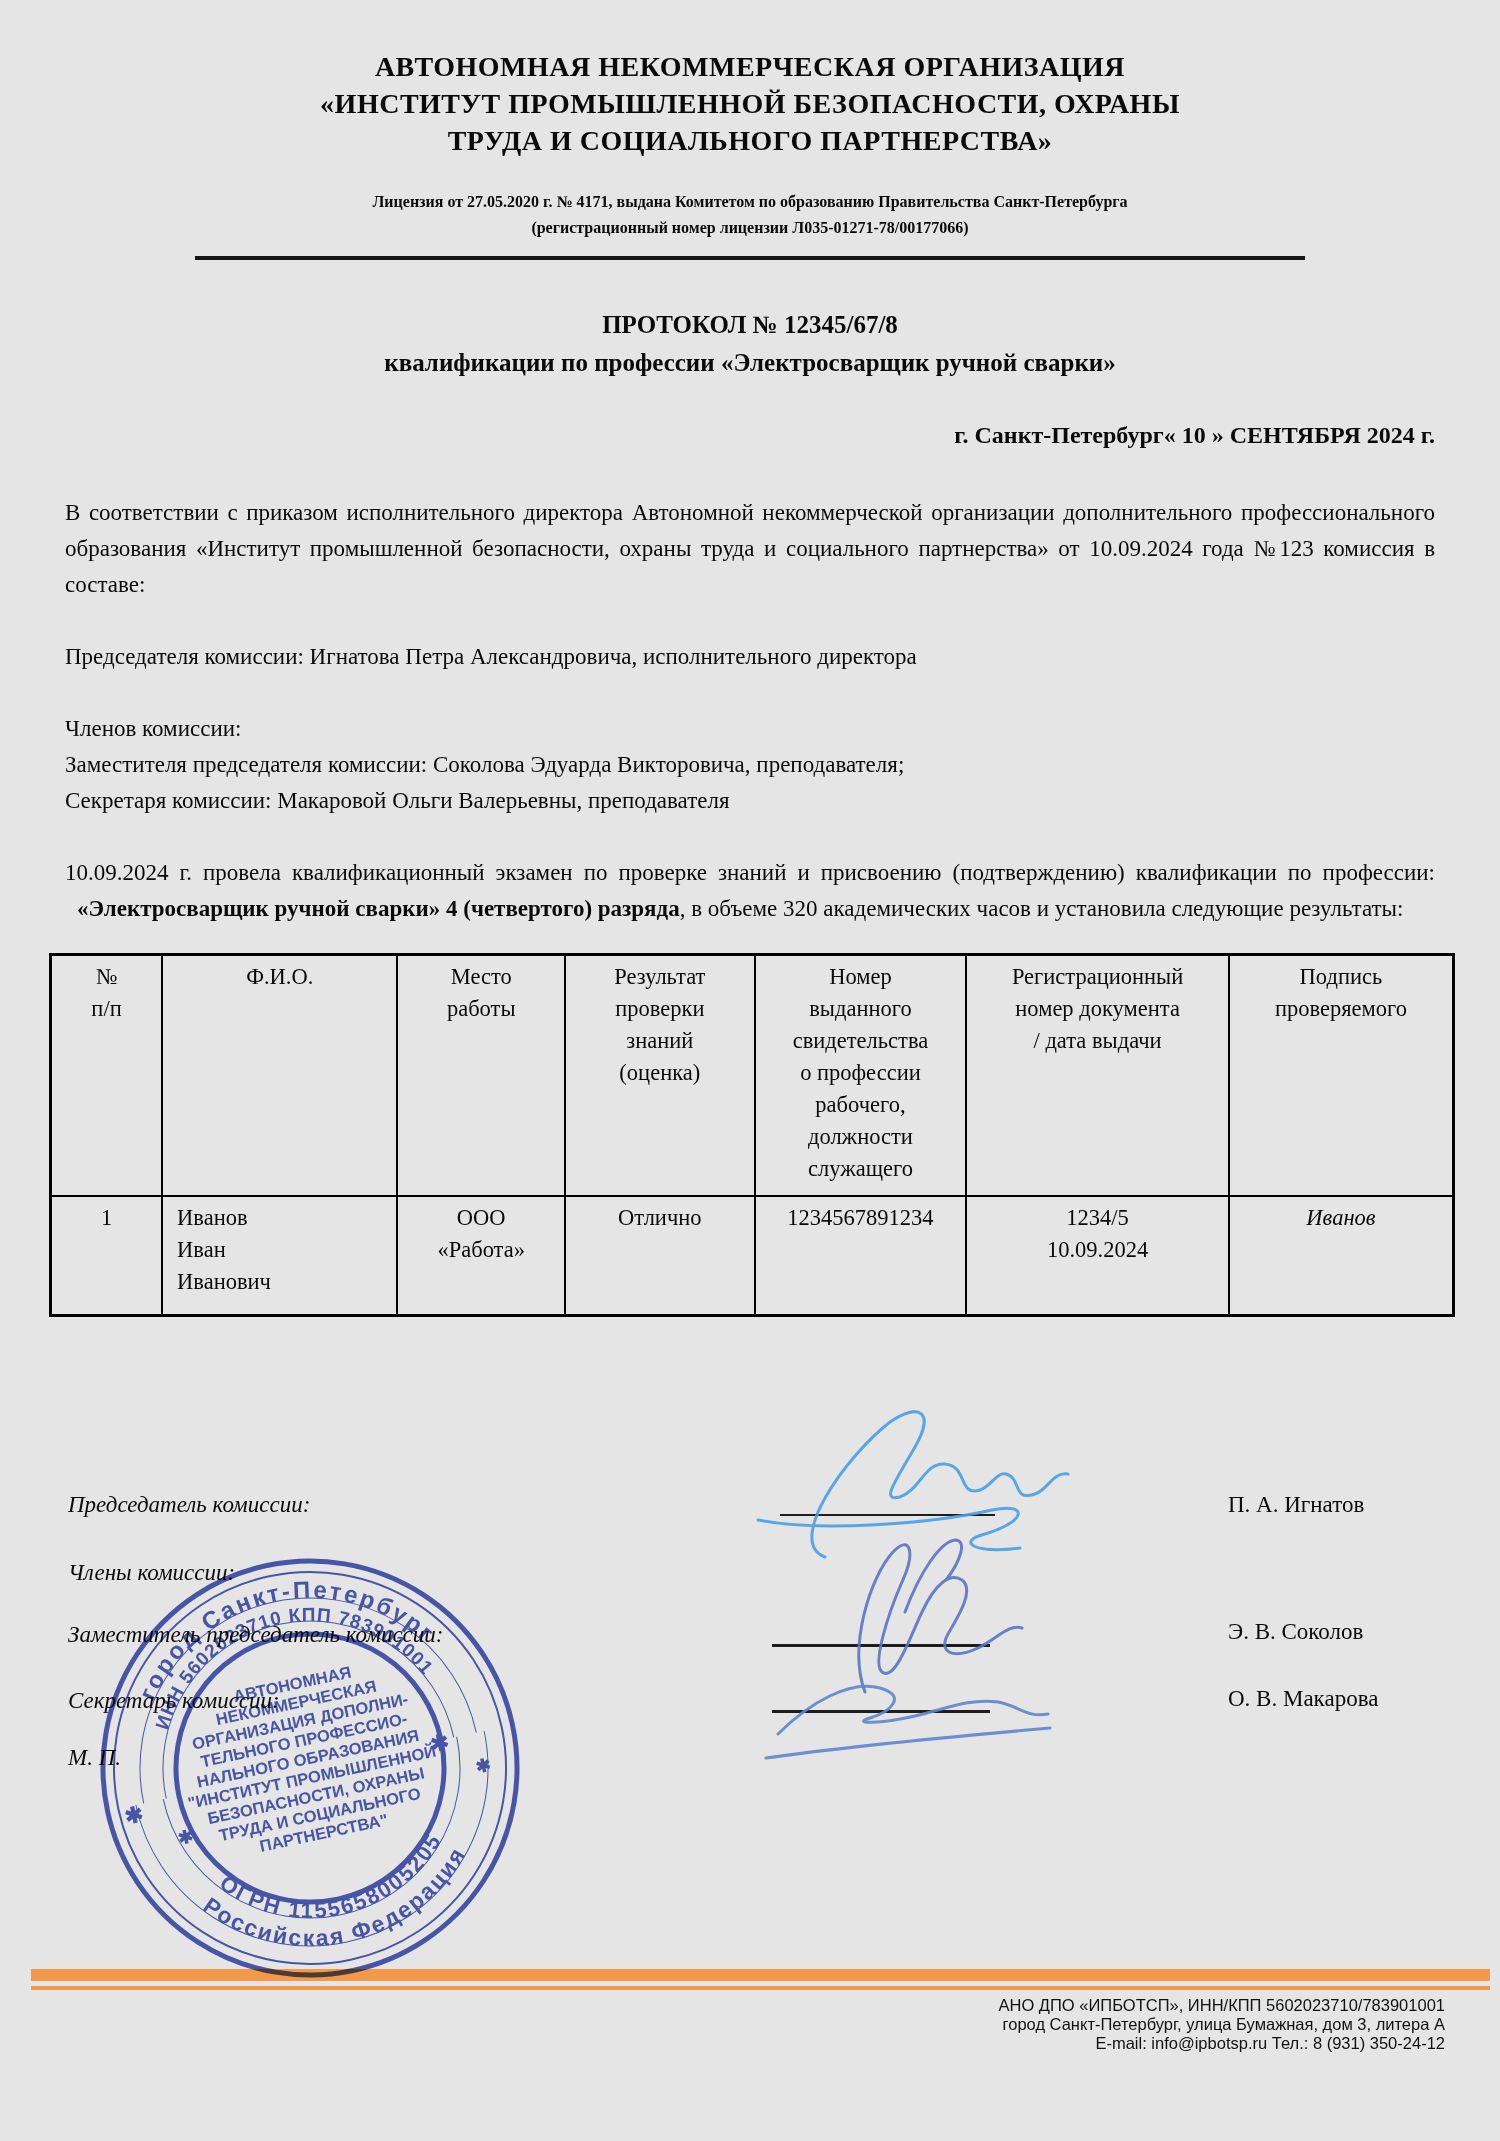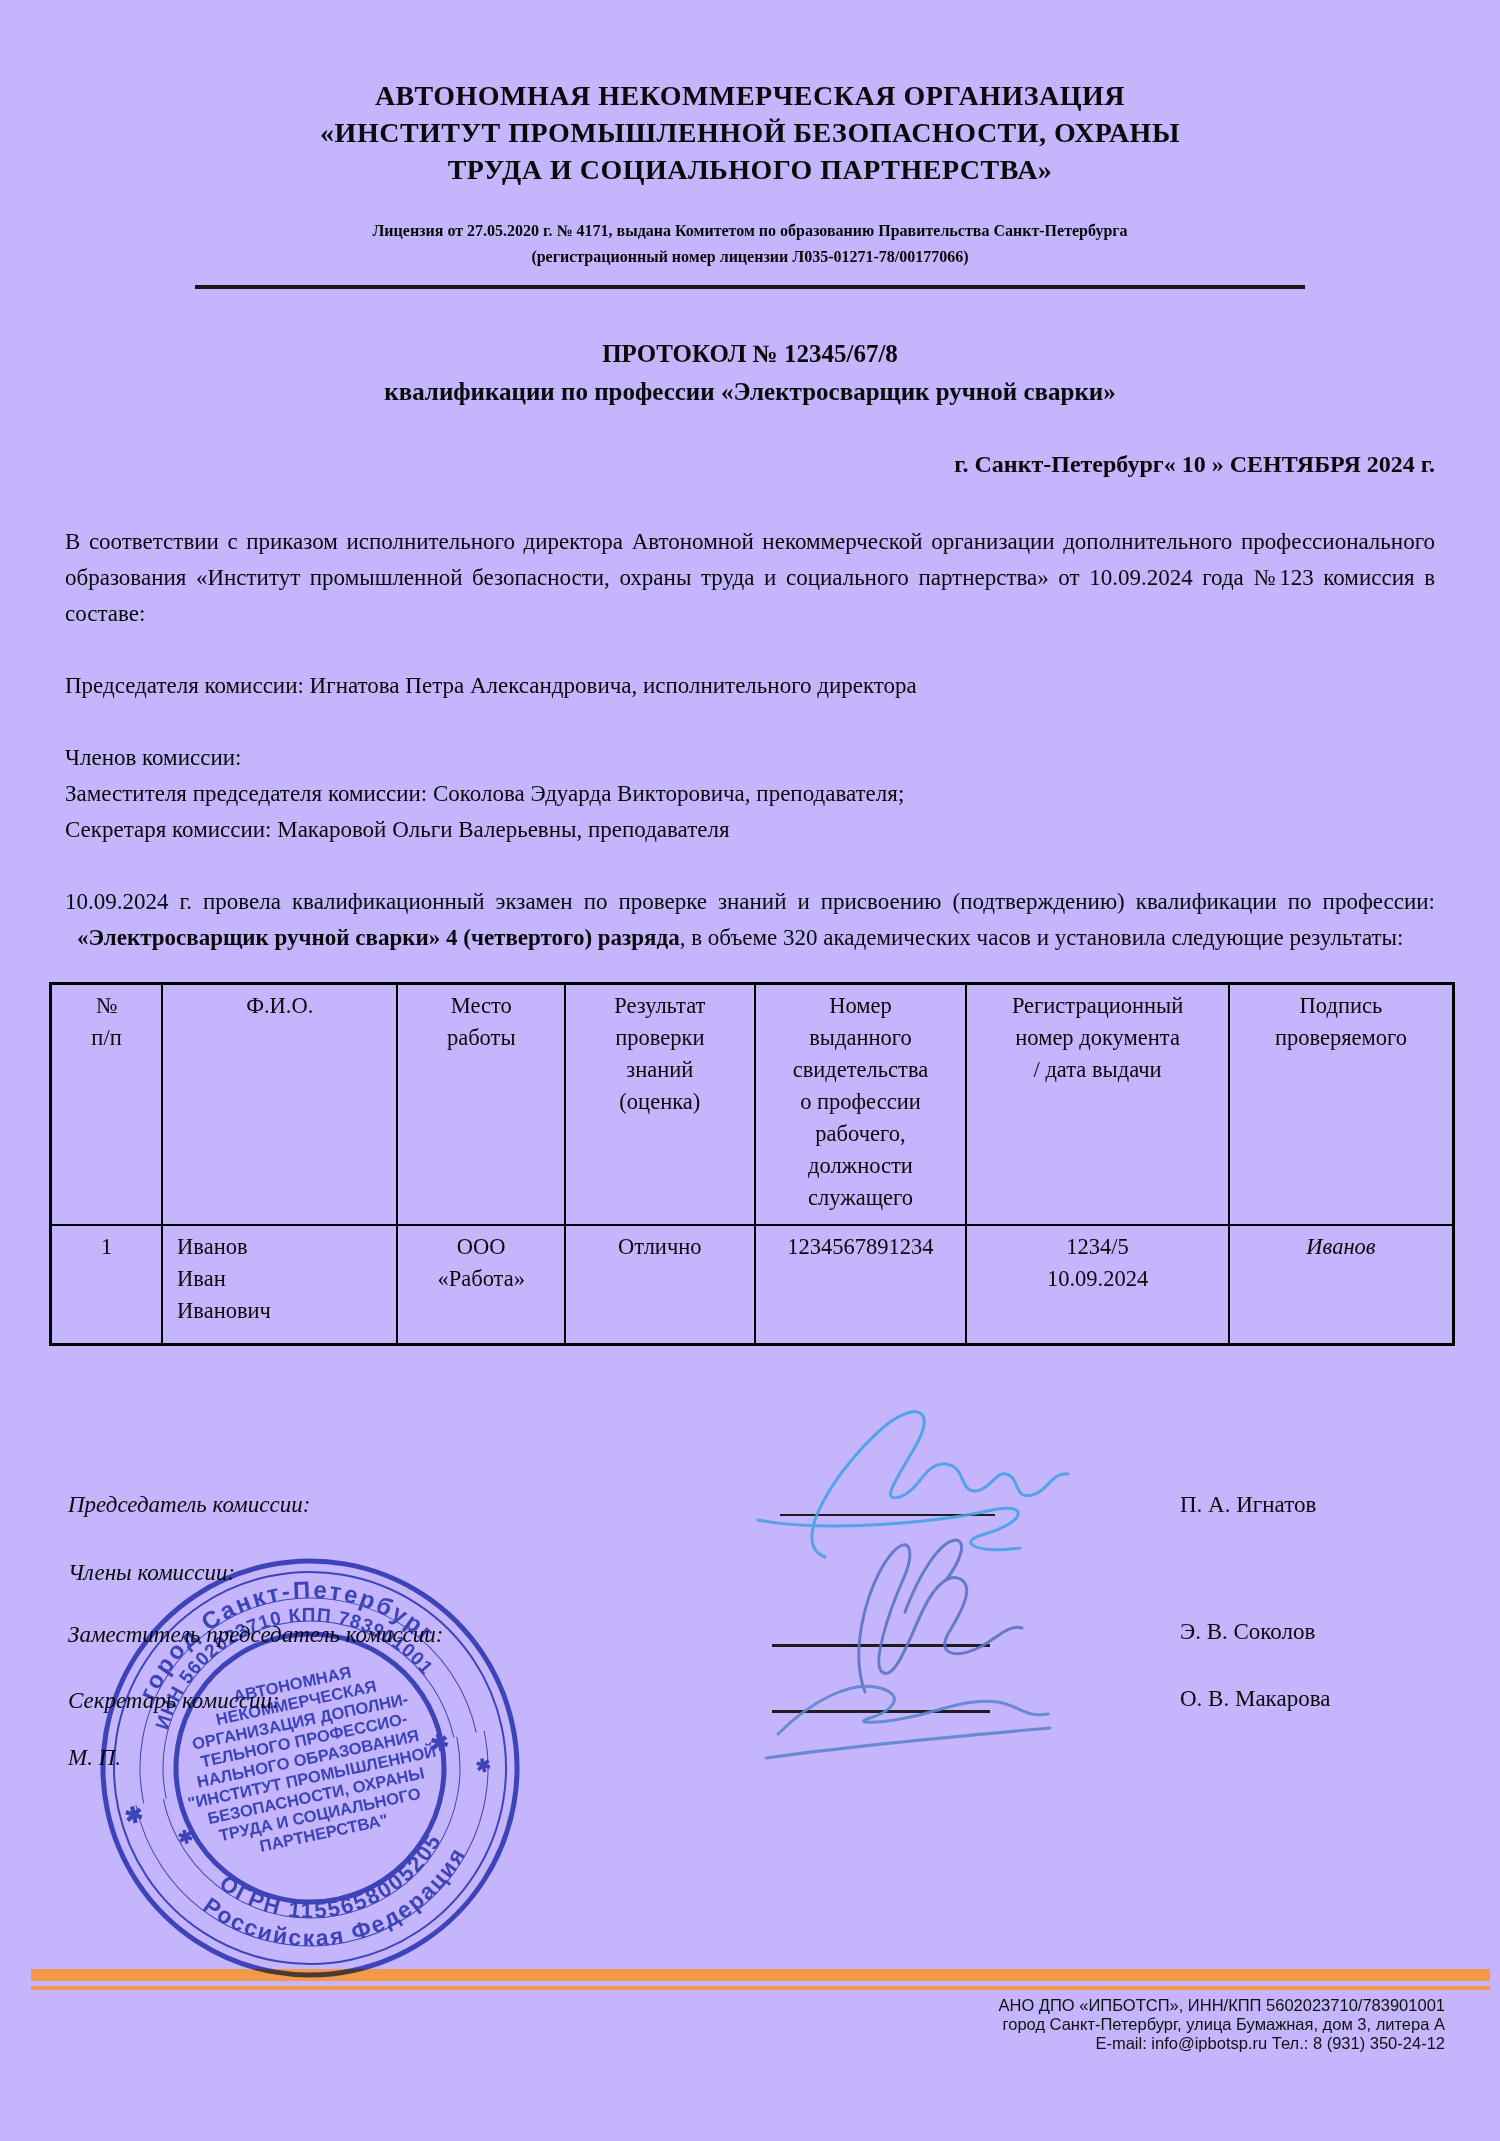--- a/index.html
+++ b/index.html
@@ -1,24 +1,24 @@
 <!DOCTYPE html>
 <html lang="ru"><head>
 <meta charset="utf-8">
 <style>
   html,body{margin:0;padding:0;background:#888;}
   .page{
     position:relative;
     width:1500px;height:2141px;
     margin:0 auto;
-    background:#c4b5fd;
+    background:#e5e5e5;
     font-family:"Liberation Serif", serif;
     color:#0a0a0a;
     box-sizing:border-box;
-    padding:77px 65px 0 65px;
+    padding:48px 65px 0 65px;
     overflow:hidden;
   }
   
   .org-title{ text-align:center; font-weight:bold; font-size:28px; line-height:37px; letter-spacing:.5px;}
   .license{ margin-top:30px; text-align:center; font-weight:bold; font-size:16px; line-height:26px;}
   .header-rule{ width:1110px; height:4px; background:#161616; margin:15px auto 0;}
   
   .protocol-title{ margin-top:46px; text-align:center; font-weight:bold; font-size:25px; line-height:38px;}
   .city-date{ margin-top:40px; display:flex; justify-content:flex-end; font-weight:bold; font-size:24px;}
   
@@ -42,21 +42,21 @@
     padding:5px 8px 16px;
     font-weight:normal;
     white-space:pre-line;
     text-align:center;
   }
   table.results td.fio{ text-align:left; padding-left:14px;}
   table.results td.sign{ font-style:italic;}
   table.results thead th{ padding-bottom:10px;}
   
   .sig-label{ position:absolute; left:68px; font-size:23px; white-space:nowrap;font-style:italic;}
-  .sig-name{ position:absolute; left:1180px; font-size:23px; white-space:nowrap;}
+  .sig-name{ position:absolute; left:1228px; font-size:23px; white-space:nowrap;}
   .sig-line{ position:absolute; background:#1d1d1d; z-index:2;}
   .sig-svg{ position:absolute; left:730px; top:1402px; z-index:3;}
   
   .stamp{ position:absolute; left:88px; top:1548px; z-index:4; mix-blend-mode:multiply; opacity:.93;}
   .stamp text{ font-family:"Liberation Sans", sans-serif; font-weight:700;}
   
   .footer-band-thick{ position:absolute; left:31px; top:1969px; width:1459px; height:12px;}
   .footer-band-thin{ position:absolute; left:31px; top:1986px; width:1459px; height:4px;}
   .footer-text{
     position:absolute; right:55px; top:1996px;

